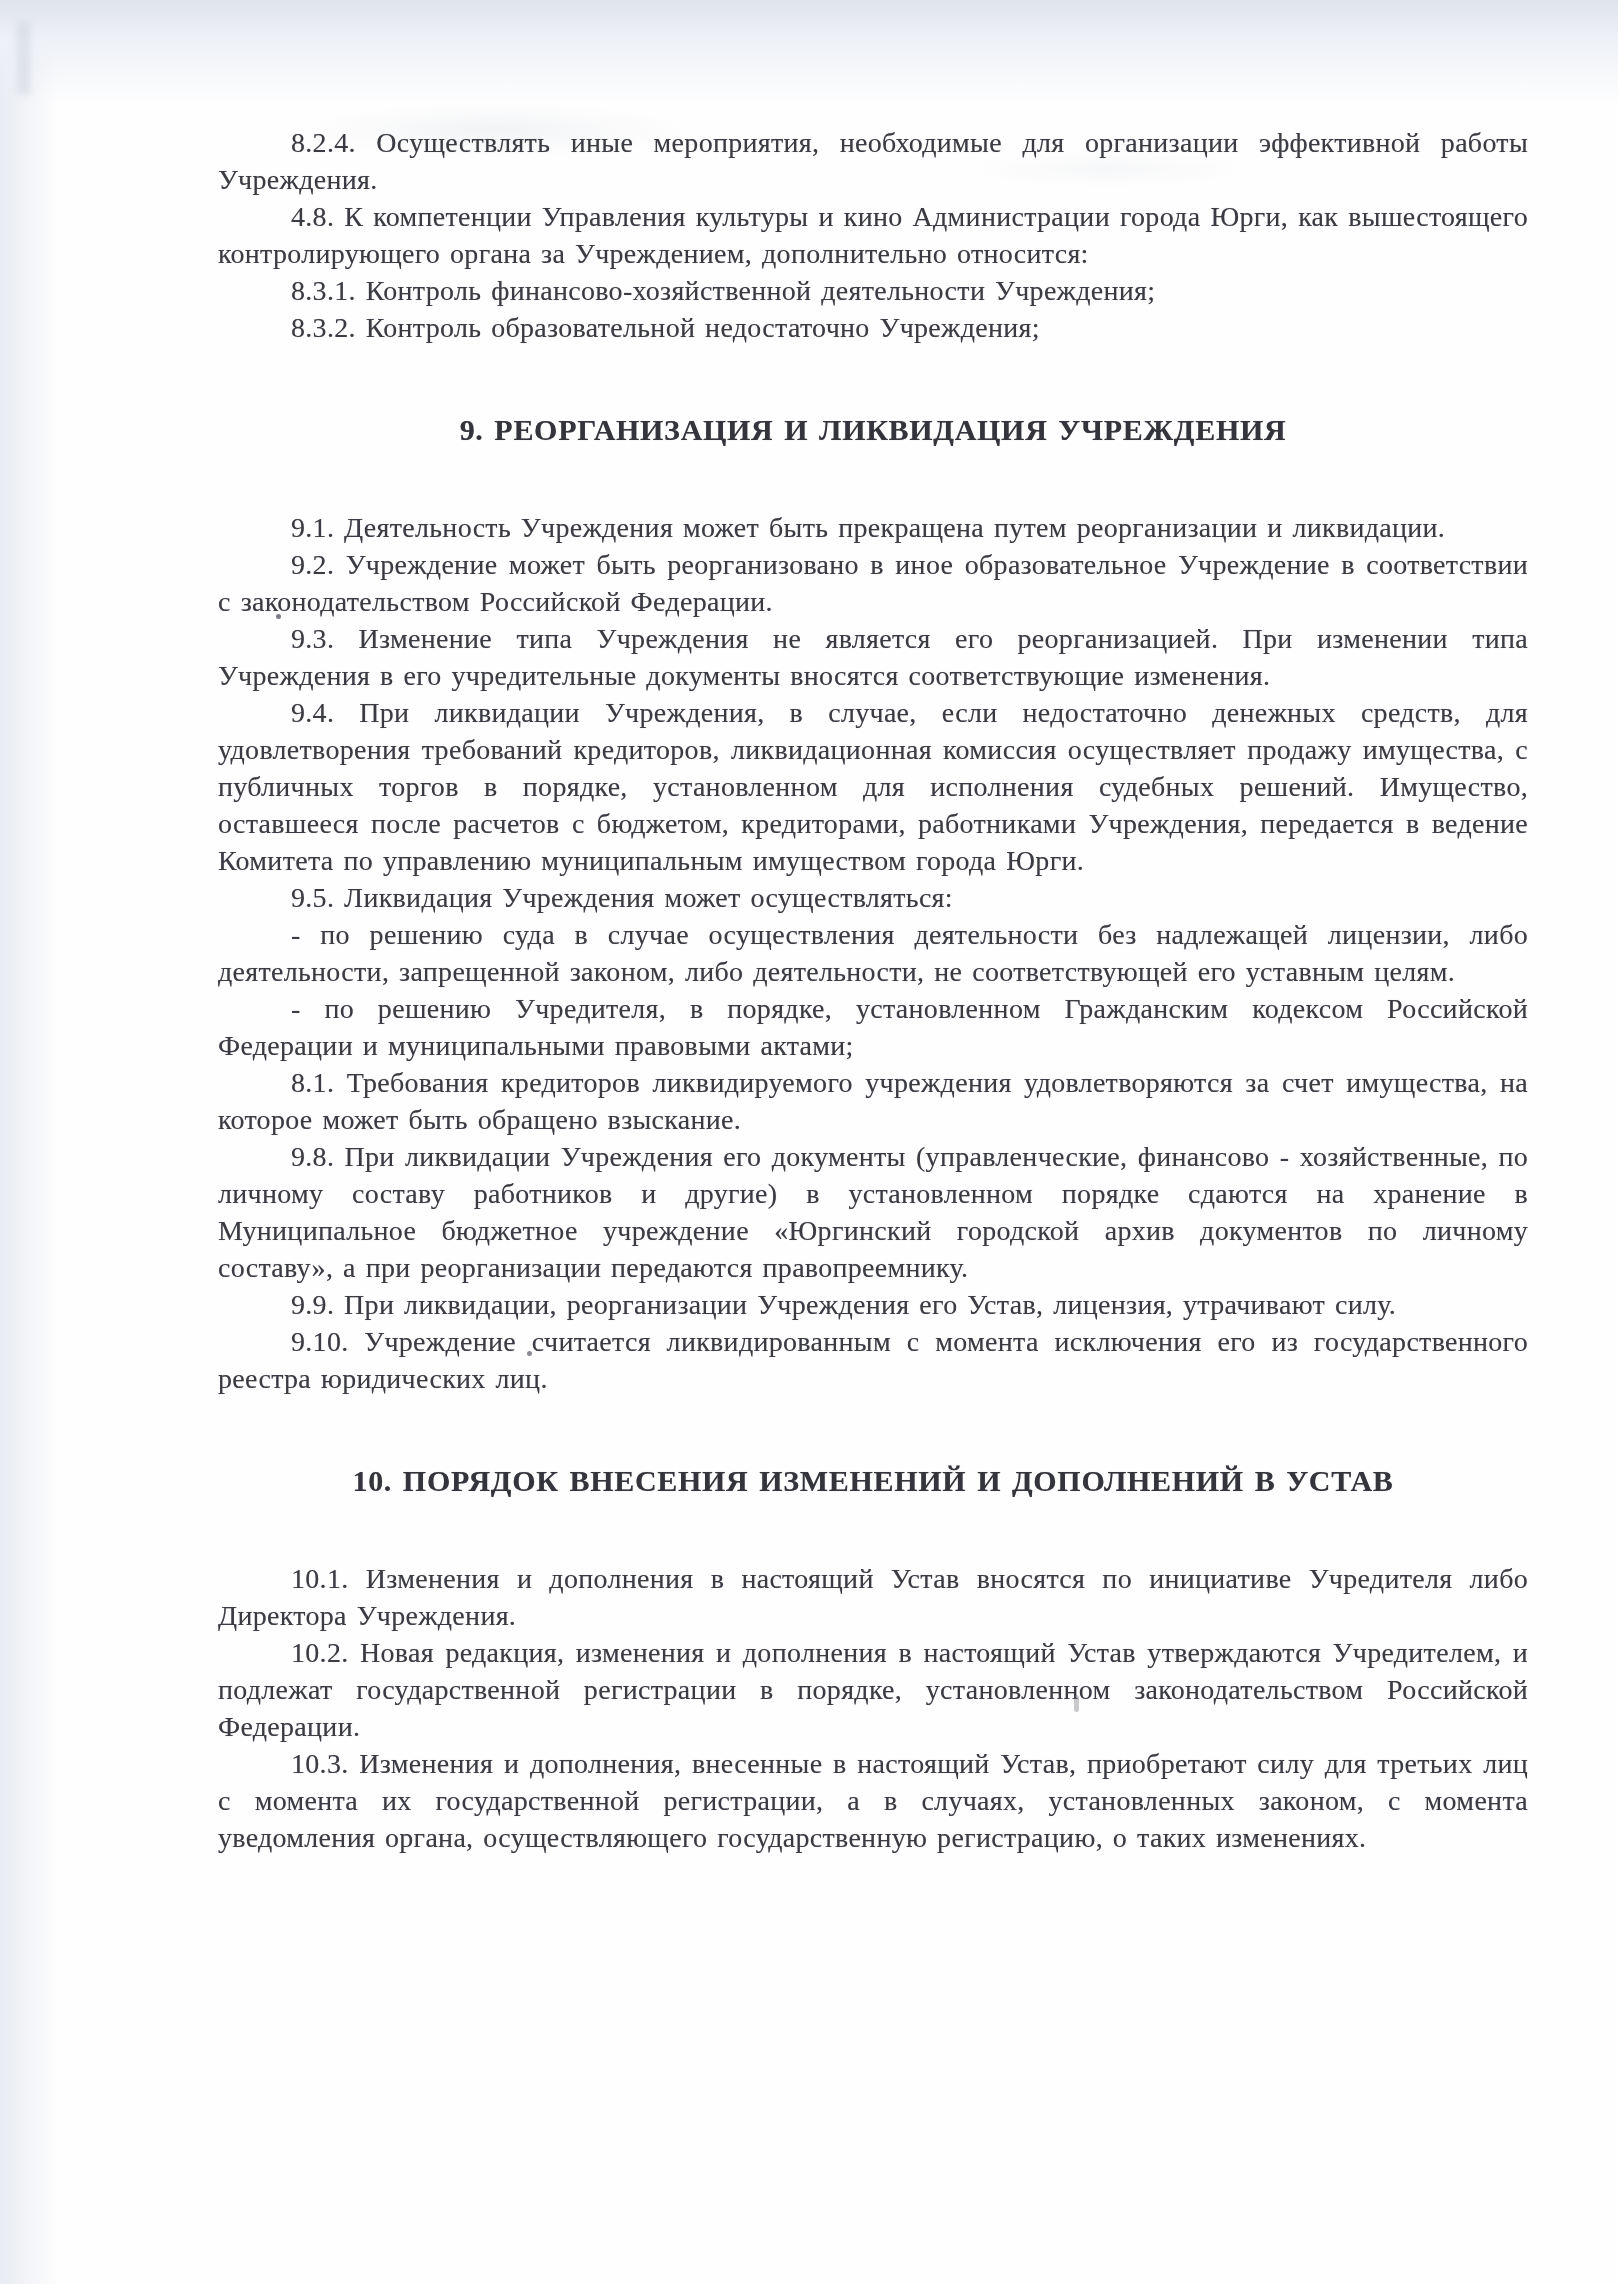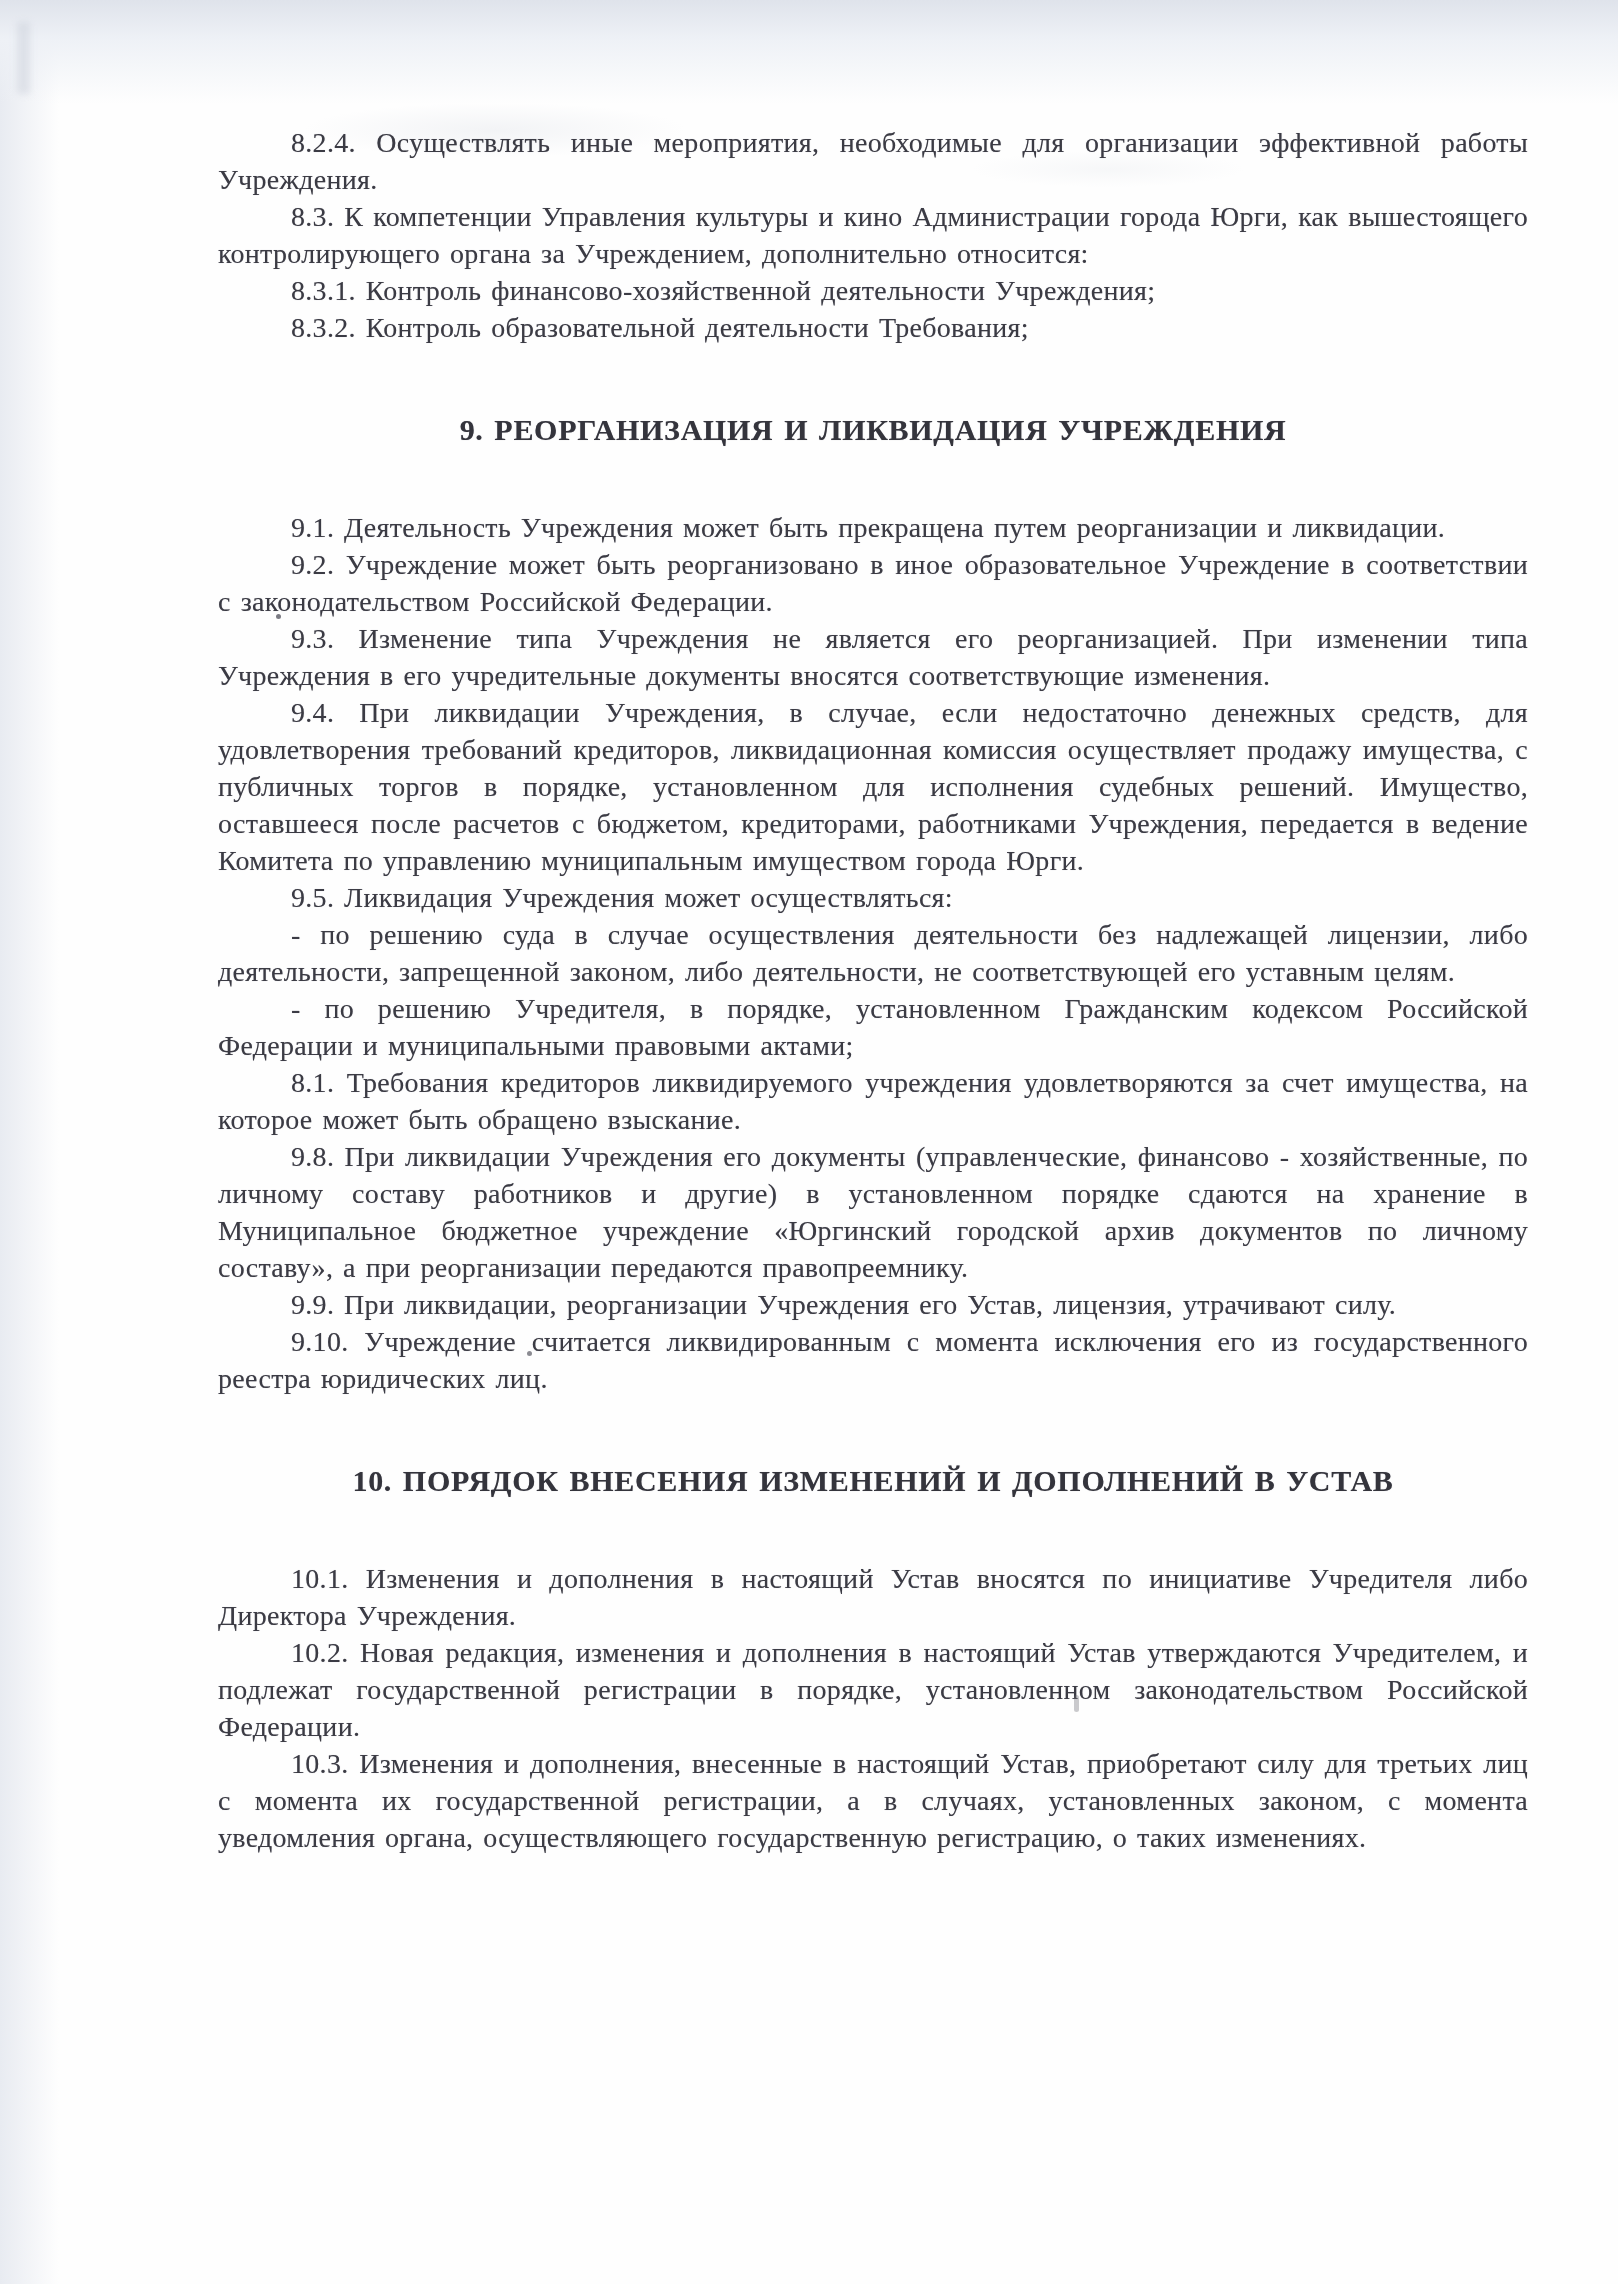--- a/index.html
+++ b/index.html
@@ -72,23 +72,23 @@
 
 <div class="page">
   <span class="streak"></span>
   <span class="speck speck-1"></span>
   <span class="speck speck-2"></span>
   <span class="speck speck-3"></span>
 
   <div class="textblock">
 
     <p class="para">8.2.4. Осуществлять иные мероприятия, необходимые для организации эффективной работы Учреждения.</p>
-    <p class="para">8.3. К компетенции Управления культуры и кино Администрации города Юрги, как вышестоящего контролирующего органа за Учреждением, дополнительно относится:</p>
+    <p class="para">4.8. К компетенции Управления культуры и кино Администрации города Юрги, как вышестоящего контролирующего органа за Учреждением, дополнительно относится:</p>
     <p class="para">8.3.1. Контроль финансово-хозяйственной деятельности Учреждения;</p>
-    <p class="para">8.3.2. Контроль образовательной деятельности Требования;</p>
+    <p class="para">8.3.2. Контроль образовательной недостаточно Учреждения;</p>
 
     <p class="para heading">9. РЕОРГАНИЗАЦИЯ И ЛИКВИДАЦИЯ УЧРЕЖДЕНИЯ</p>
 
     <p class="para">9.1. Деятельность Учреждения может быть прекращена путем реорганизации и ликвидации.</p>
     <p class="para">9.2. Учреждение может быть реорганизовано в иное образовательное Учреждение в соответствии с законодательством Российской Федерации.</p>
     <p class="para">9.3. Изменение типа Учреждения не является его реорганизацией. При изменении типа Учреждения в его учредительные документы вносятся соответствующие изменения.</p>
     <p class="para">9.4. При ликвидации Учреждения, в случае, если недостаточно денежных средств, для удовлетворения требований кредиторов, ликвидационная комиссия осуществляет продажу имущества, с публичных торгов в порядке, установленном для исполнения судебных решений. Имущество, оставшееся после расчетов с бюджетом, кредиторами, работниками Учреждения, передается в ведение Комитета по управлению муниципальным имуществом города Юрги.</p>
     <p class="para">9.5. Ликвидация Учреждения может осуществляться:</p>
     <p class="para">- по решению суда в случае осуществления деятельности без надлежащей лицензии, либо деятельности, запрещенной законом, либо деятельности, не соответствующей его уставным целям.</p>
     <p class="para">- по решению Учредителя, в порядке, установленном Гражданским кодексом Российской Федерации и муниципальными правовыми актами;</p>

